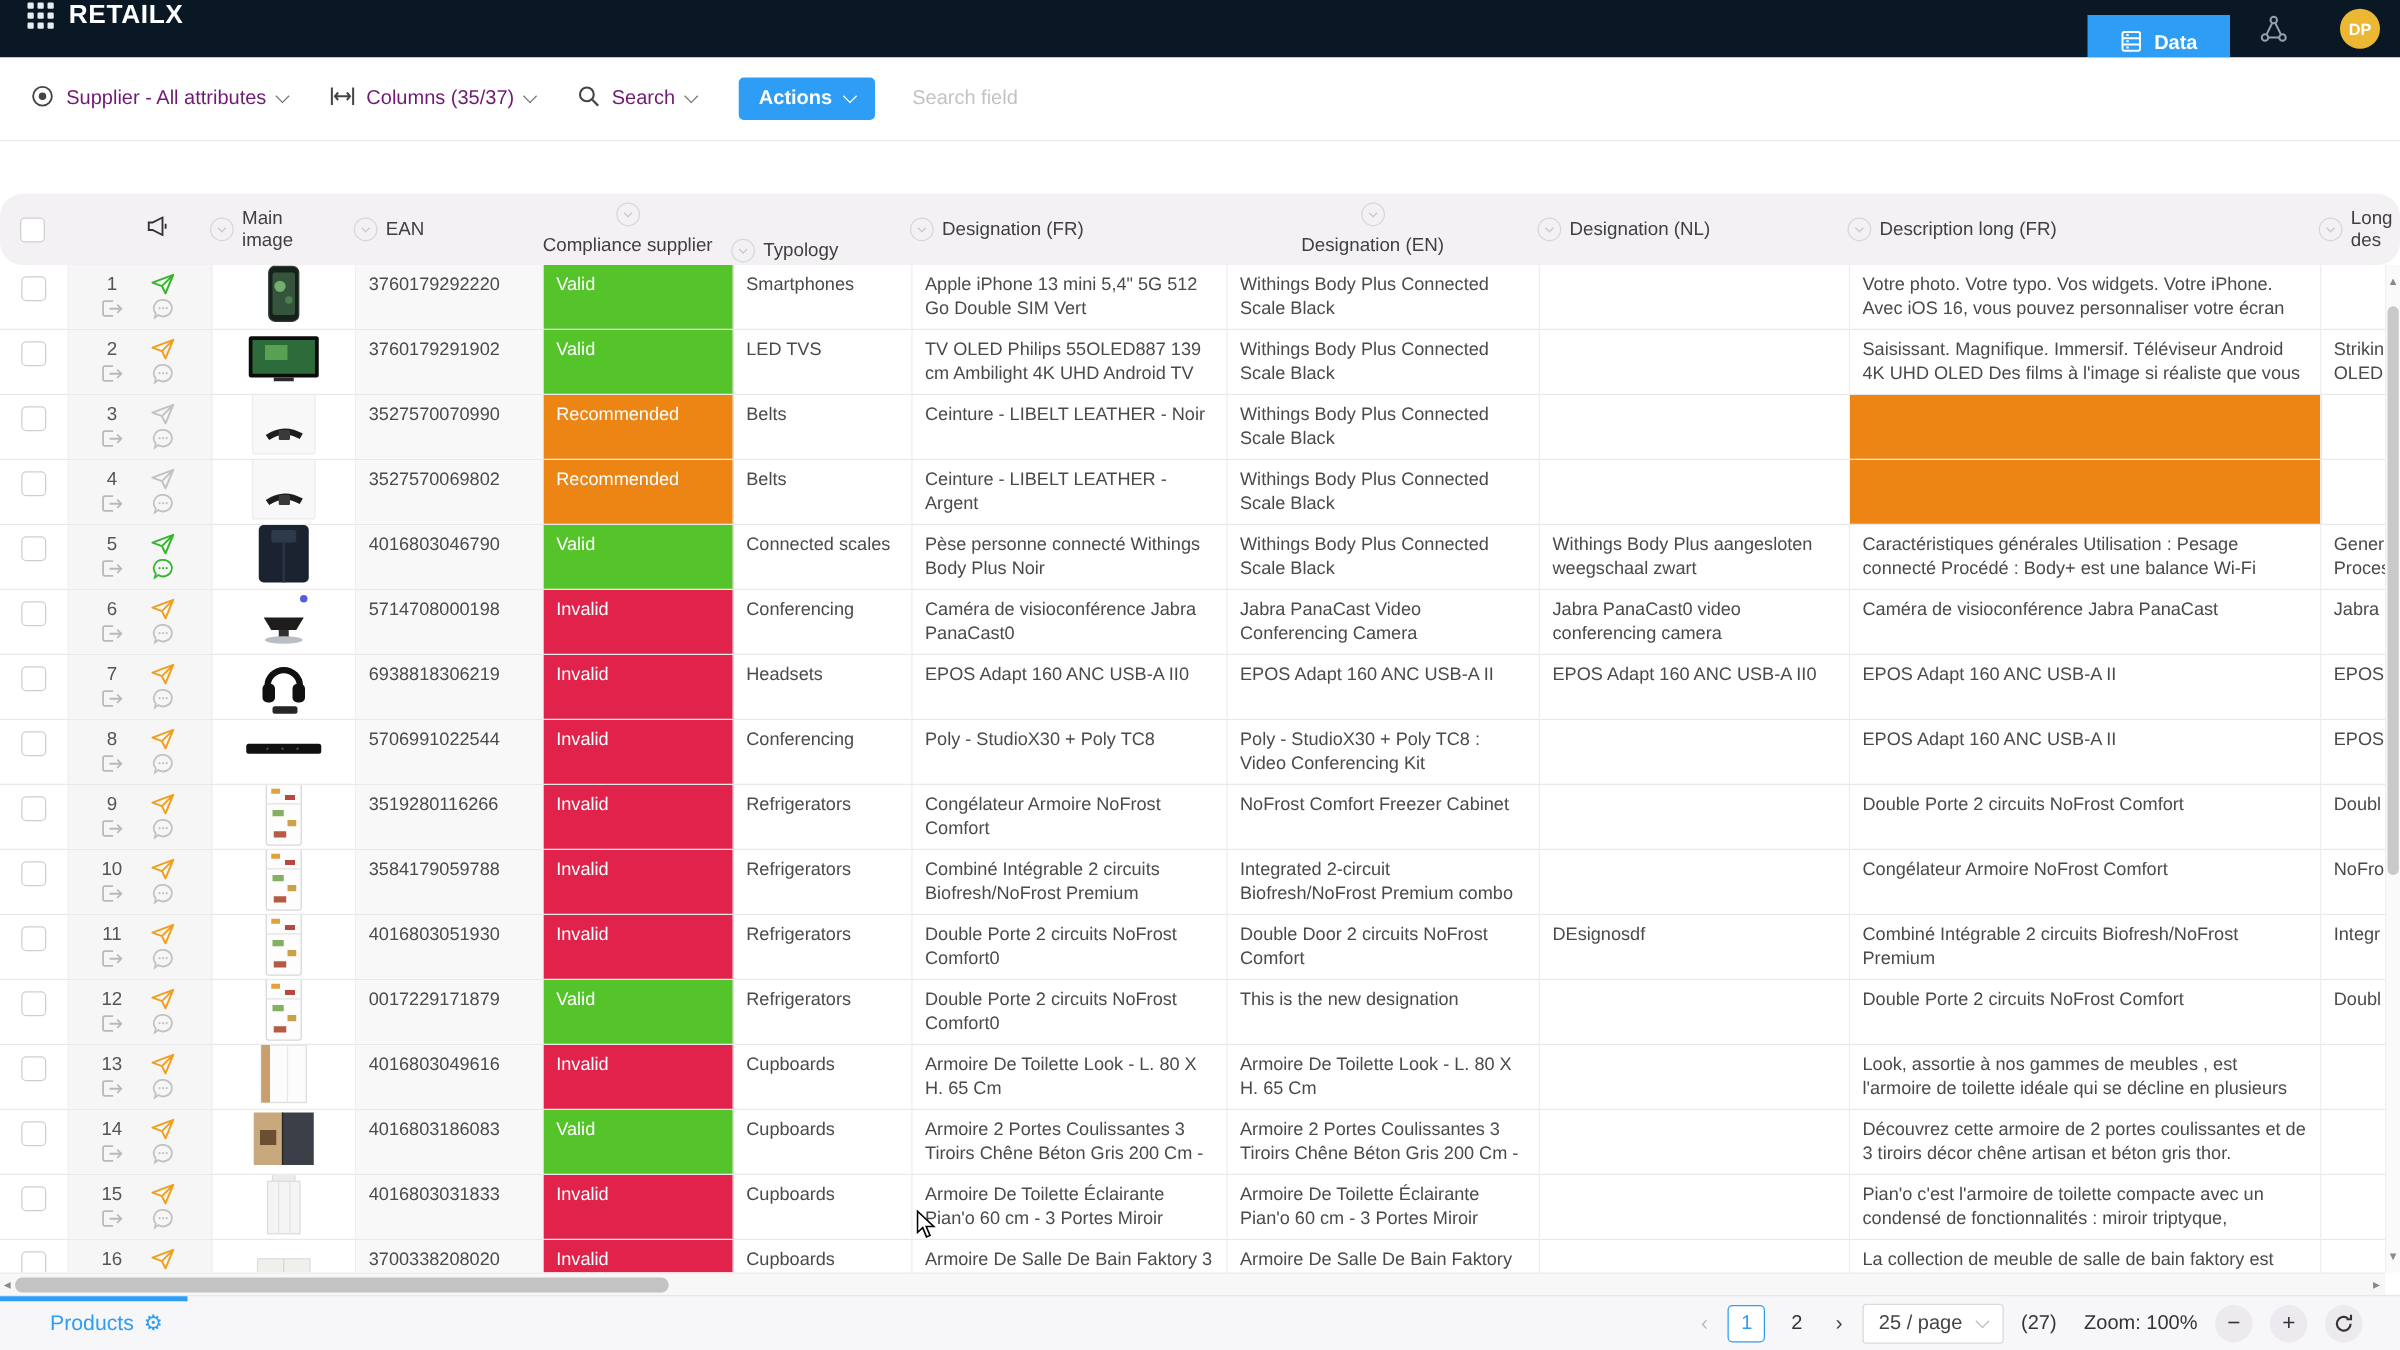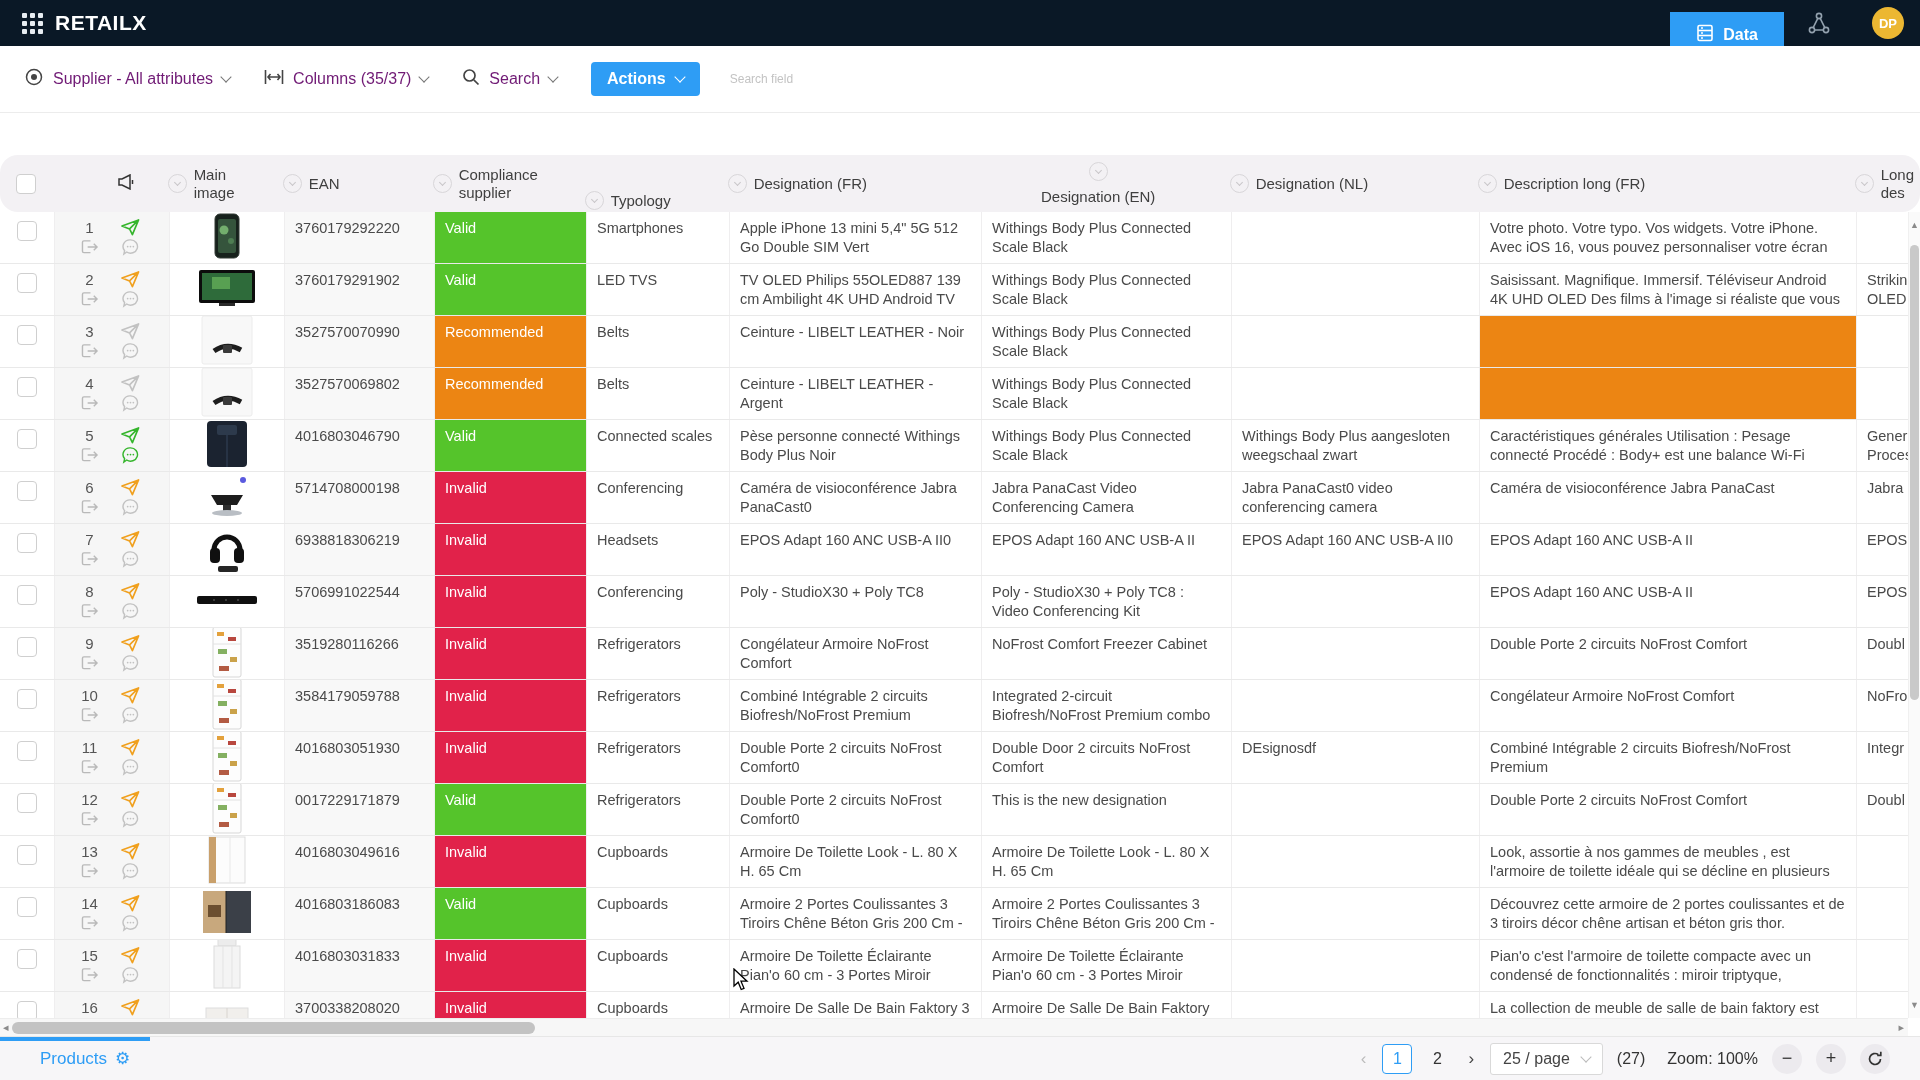--- a/index.html
+++ b/index.html
@@ -1,36 +1,36 @@
 <!DOCTYPE html>
 <html><head>
 <meta charset="utf-8">
 <style>
   * { margin:0; padding:0; box-sizing:border-box; }
   html,body { width:1920px; height:1080px; overflow:hidden; font-family:"Liberation Sans", sans-serif; background:#fff; }
   #app { position:relative; width:1920px; height:1080px; background:#fff; overflow:hidden; }
 
   
-  .topbar { position:absolute; top:0; left:0; width:1920px; height:46px; background:#0a1826; display:flex; align-items:center; }
+  .topbar { position:absolute; top:0; left:0; width:1920px; height:46px; background:#0a1826; display:flex; align-items:flex-start; }
   .brand { display:flex; align-items:center; gap:12px; padding-left:22px; }
   .gridicon { display:grid; grid-template-columns:repeat(3,5px); grid-gap:3px; }
   .gridicon i { width:5px; height:5px; background:#e8edf2; border-radius:1px; }
   .brand-name { color:#fff; font-size:21px; font-weight:bold; letter-spacing:.5px; }
   .topbar-right { margin-left:auto; display:flex; align-items:center; height:46px; }
   .data-tab { height:46px; background:#2e9df5; color:#fff; display:flex; align-items:center; gap:9px; padding:0 26px; font-size:16px; font-weight:bold;margin-top:24px; }
   .net-btn { width:70px; display:flex; justify-content:center; align-items:center; height:46px; }
   .avatar { width:32px; height:32px; border-radius:50%; background:#ecb732; color:#fff; font-size:13px; font-weight:bold; display:flex; align-items:center; justify-content:center; margin:0 16px 0 18px; }
 
   
   .toolbar { position:absolute; top:46px; left:0; width:1920px; height:67px; background:#fff; border-bottom:1px solid #ececec; display:flex; align-items:center; padding-left:24px; }
   .tool { display:flex; align-items:center; gap:9px; margin-right:34px; color:#701a75; font-size:16px; cursor:pointer; }
   .chev { width:8px; height:8px; border-right:1.6px solid #777; border-bottom:1.6px solid #777; transform:rotate(45deg); margin-top:-4px; }
   .chev.white { border-color:#fff; }
   .actions-btn { background:#2e9df5; color:#fff; font-size:16px; font-weight:bold; border:none; border-radius:4px; height:34px; padding:0 16px; display:flex; align-items:center; gap:10px; margin-right:30px; cursor:pointer; }
-  .search-field { border:none; outline:none; font-size:12px; color:#0f766e; flex:1; }
+  .search-field { border:none; outline:none; font-size:16px; color:#0f766e; flex:1; }
   .search-field::placeholder { color:#c3c3c3; }
 
   
   .thead { position:absolute; top:155px; left:0; width:1920px; height:57px; background:#f3f1f4; display:flex; align-items:center; color:#3f3f3f; font-size:15px;border-radius:18px; }
   .tbody { position:absolute; top:212px; left:0; width:1920px; height:806px; overflow:hidden; }
   .trow { display:flex; height:52px; border-bottom:1px solid #e9e9e9; background:#fff; }
   .cell { border-right:1px solid #efeeef; height:100%; overflow:hidden; position:relative; }
   .hcell { display:flex; align-items:center; gap:7px; padding:0 6px; border-right:1px solid transparent; line-height:18px; }
   .c-check{ width:55px; display:flex; align-items:flex-start; justify-content:center; padding-top:9px; }
   .c-gut  { width:115px; background:#f6f6f6; }
@@ -194,21 +194,21 @@
             <span class="chev"></span>
           </span>
           <span>Main image</span>
         </div>
         <div class="hcell c-ean" style="background: transparent;">
           <span class="filter-ic">
             <span class="chev"></span>
           </span>
           <span>EAN</span>
         </div>
-        <div class="hcell c-comp" style="background: transparent;">
+        <div class="hcell c-comp" style="background: transparent; flex-direction: column;">
           <span class="filter-ic">
             <span class="chev"></span>
           </span>
           <span>Compliance supplier</span>
         </div>
         <div class="hcell c-typ" style="background: transparent; margin-top: 34px;">
           <span class="filter-ic">
             <span class="chev"></span>
           </span>
           <span>Typology</span>

